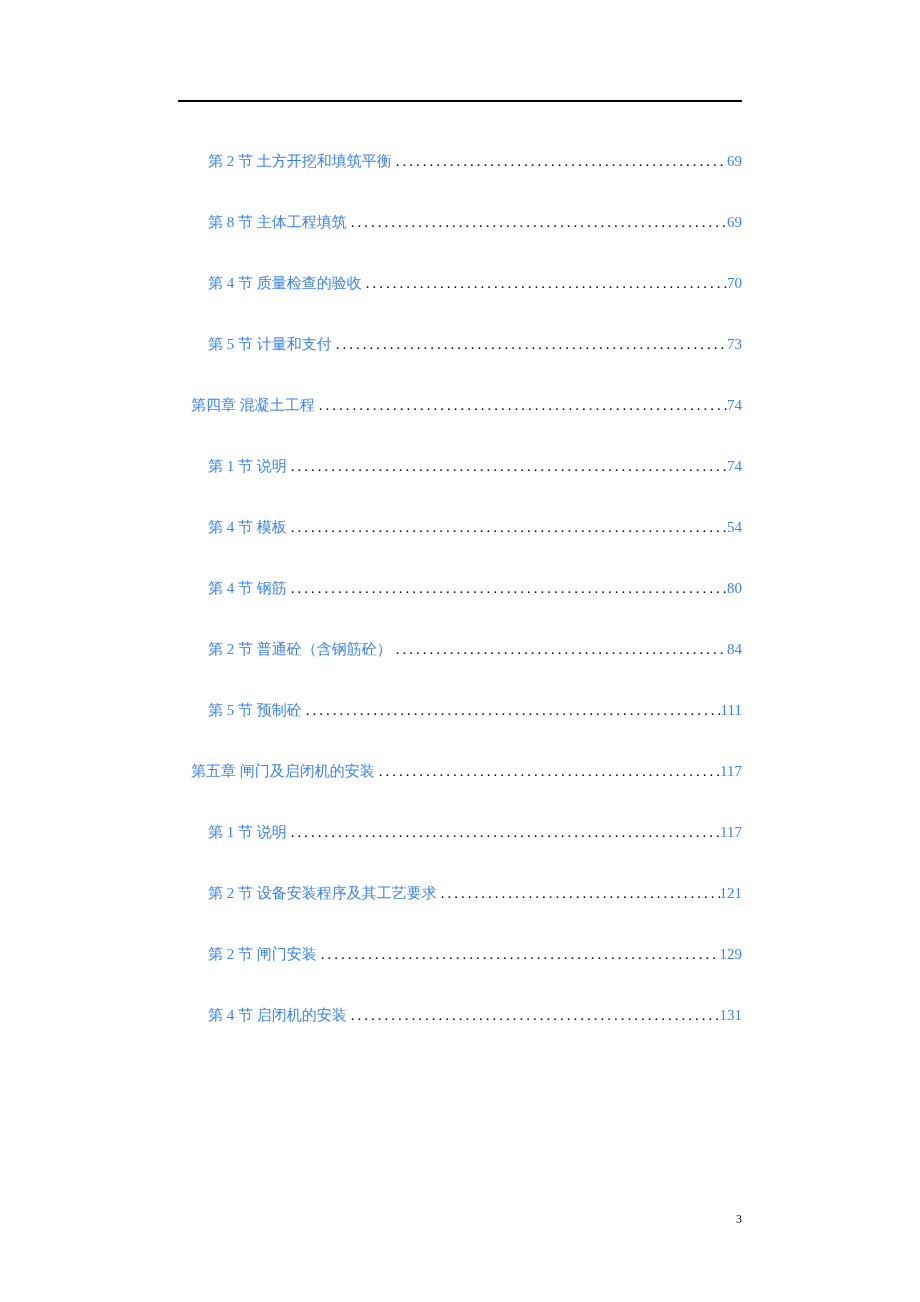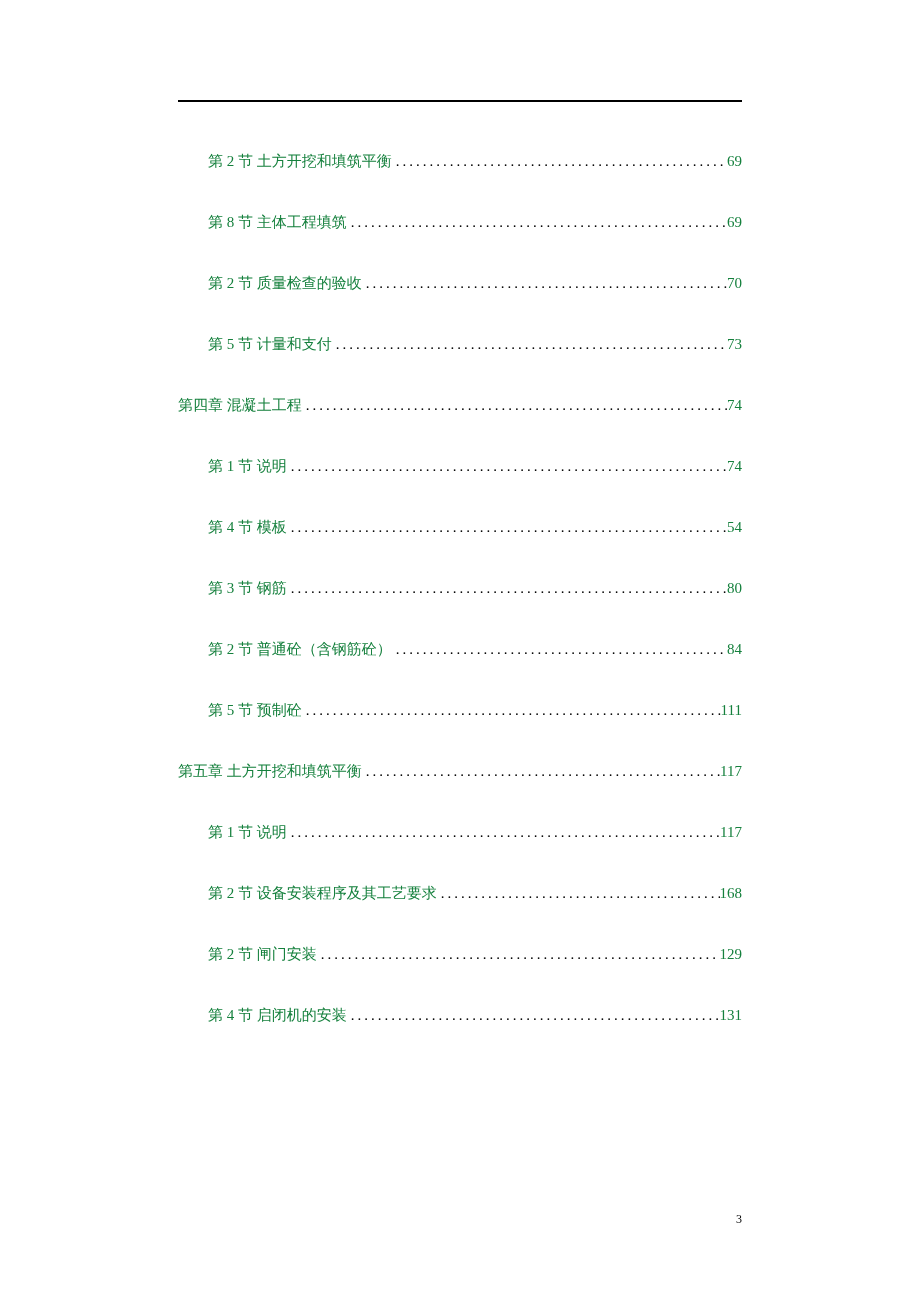--- a/index.html
+++ b/index.html
@@ -20,25 +20,26 @@
     .header-line {
       border-bottom: 2px solid #000;
       margin-bottom: 50px;
       width: 100%;
     }
     .toc-entry {
       display: flex;
       align-items: baseline;
       margin-bottom: 42px;
       font-size: 15px;
-      color: #15803d;
+      color: #3b82f6;
       white-space: nowrap;
     }
     .toc-entry.level-1 {
       padding-left: 0;
+      margin-left: 13px;
     }
     .toc-entry.level-2 {
       padding-left: 30px;
     }
     .toc-title {
       flex-shrink: 0;
     }
     .toc-dots {
       flex: 1;
       overflow: hidden;
@@ -72,21 +73,21 @@
     <span class="toc-page">69</span>
   </div>
 
   <div class="toc-entry level-2">
     <span class="toc-title">第 8 节 主体工程填筑</span>
     <span class="toc-dots"></span>
     <span class="toc-page">69</span>
   </div>
 
   <div class="toc-entry level-2">
-    <span class="toc-title">第 2 节 质量检查的验收</span>
+    <span class="toc-title">第 4 节 质量检查的验收</span>
     <span class="toc-dots"></span>
     <span class="toc-page">70</span>
   </div>
 
   <div class="toc-entry level-2">
     <span class="toc-title">第 5 节 计量和支付</span>
     <span class="toc-dots"></span>
     <span class="toc-page">73</span>
   </div>
 
@@ -102,53 +103,53 @@
     <span class="toc-page">74</span>
   </div>
 
   <div class="toc-entry level-2">
     <span class="toc-title">第 4 节 模板</span>
     <span class="toc-dots"></span>
     <span class="toc-page">54</span>
   </div>
 
   <div class="toc-entry level-2">
-    <span class="toc-title">第 3 节 钢筋</span>
+    <span class="toc-title">第 4 节 钢筋</span>
     <span class="toc-dots"></span>
     <span class="toc-page">80</span>
   </div>
 
   <div class="toc-entry level-2">
     <span class="toc-title">第 2 节 普通砼（含钢筋砼）</span>
     <span class="toc-dots"></span>
     <span class="toc-page">84</span>
   </div>
 
   <div class="toc-entry level-2">
     <span class="toc-title">第 5 节 预制砼</span>
     <span class="toc-dots"></span>
     <span class="toc-page">111</span>
   </div>
 
   <div class="toc-entry level-1">
-    <span class="toc-title">第五章 土方开挖和填筑平衡</span>
+    <span class="toc-title">第五章 闸门及启闭机的安装</span>
     <span class="toc-dots"></span>
     <span class="toc-page">117</span>
   </div>
 
   <div class="toc-entry level-2">
     <span class="toc-title">第 1 节 说明</span>
     <span class="toc-dots"></span>
     <span class="toc-page">117</span>
   </div>
 
   <div class="toc-entry level-2">
     <span class="toc-title">第 2 节 设备安装程序及其工艺要求</span>
     <span class="toc-dots"></span>
-    <span class="toc-page">168</span>
+    <span class="toc-page">121</span>
   </div>
 
   <div class="toc-entry level-2">
     <span class="toc-title">第 2 节 闸门安装</span>
     <span class="toc-dots"></span>
     <span class="toc-page">129</span>
   </div>
 
   <div class="toc-entry level-2">
     <span class="toc-title">第 4 节 启闭机的安装</span>

